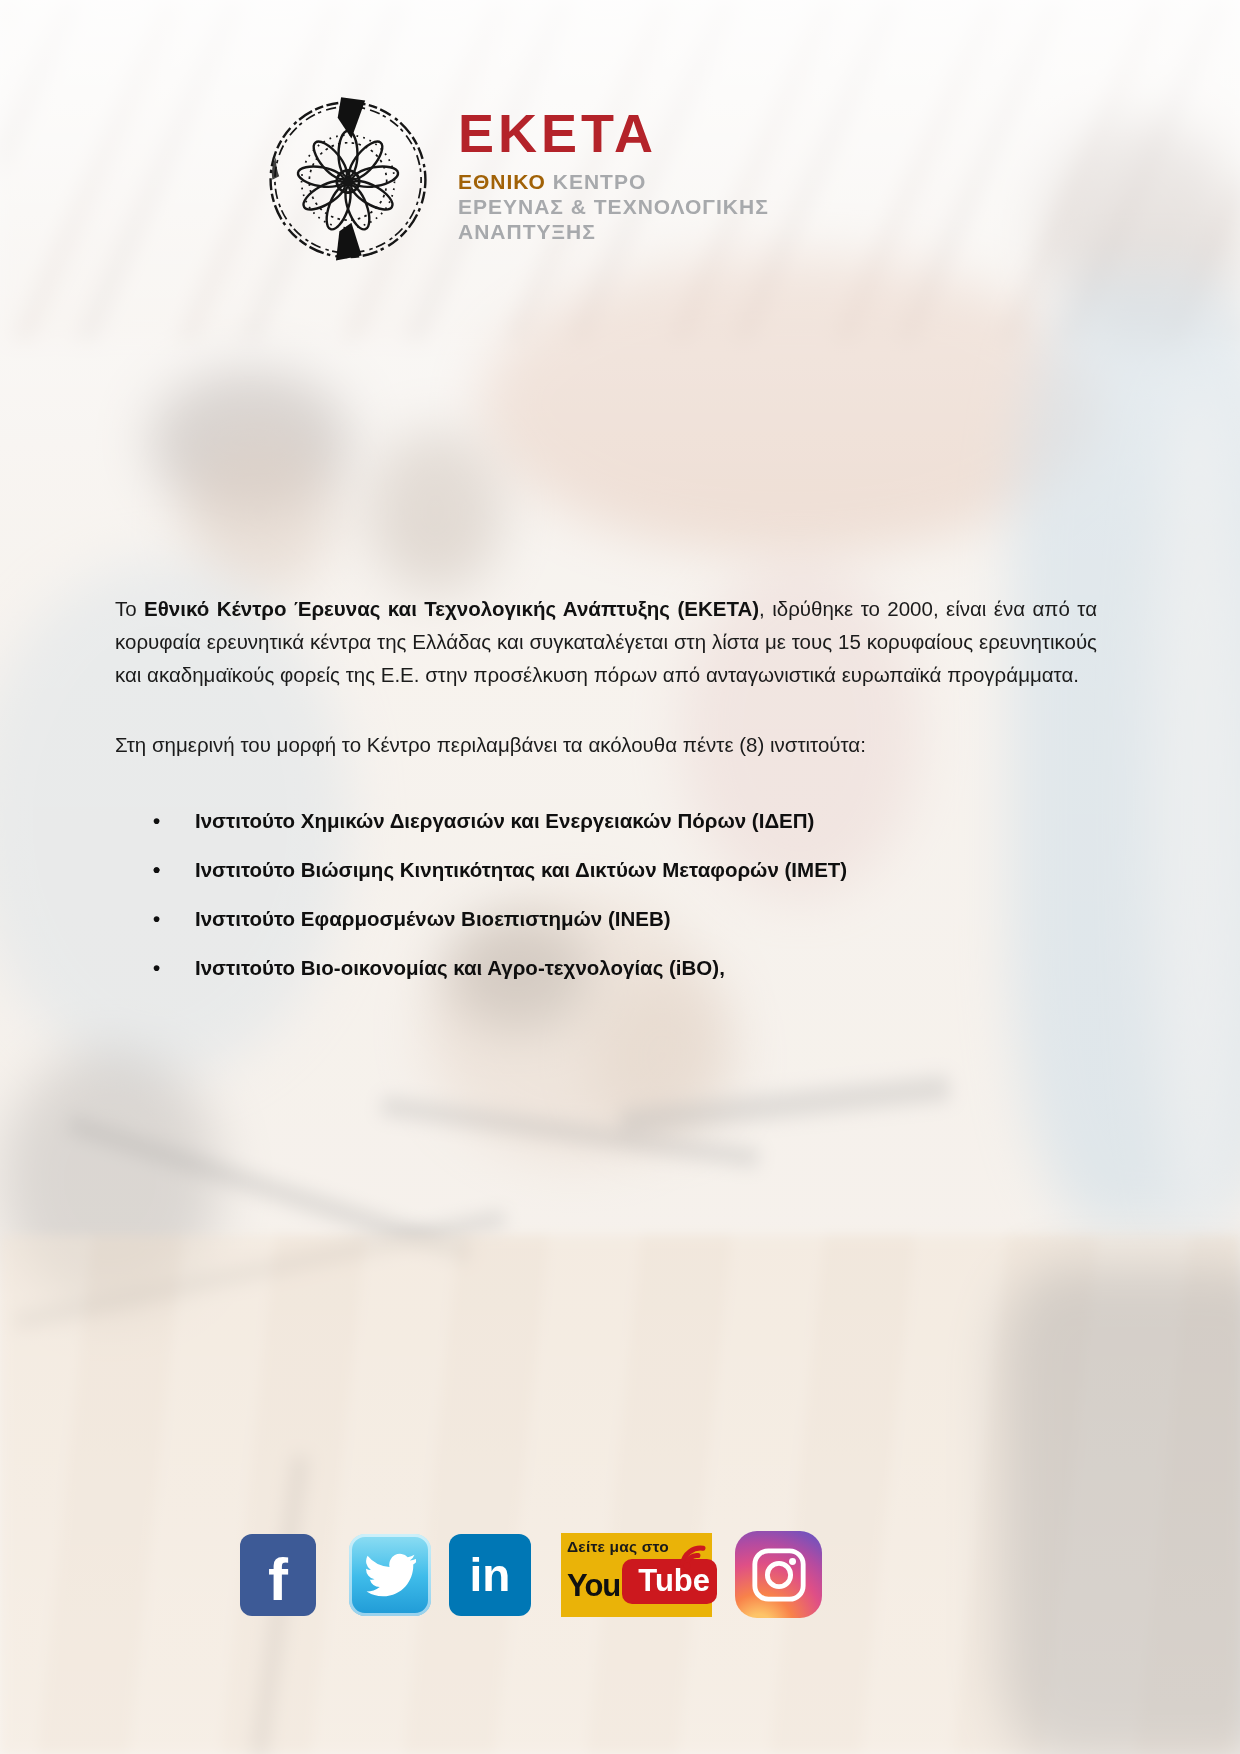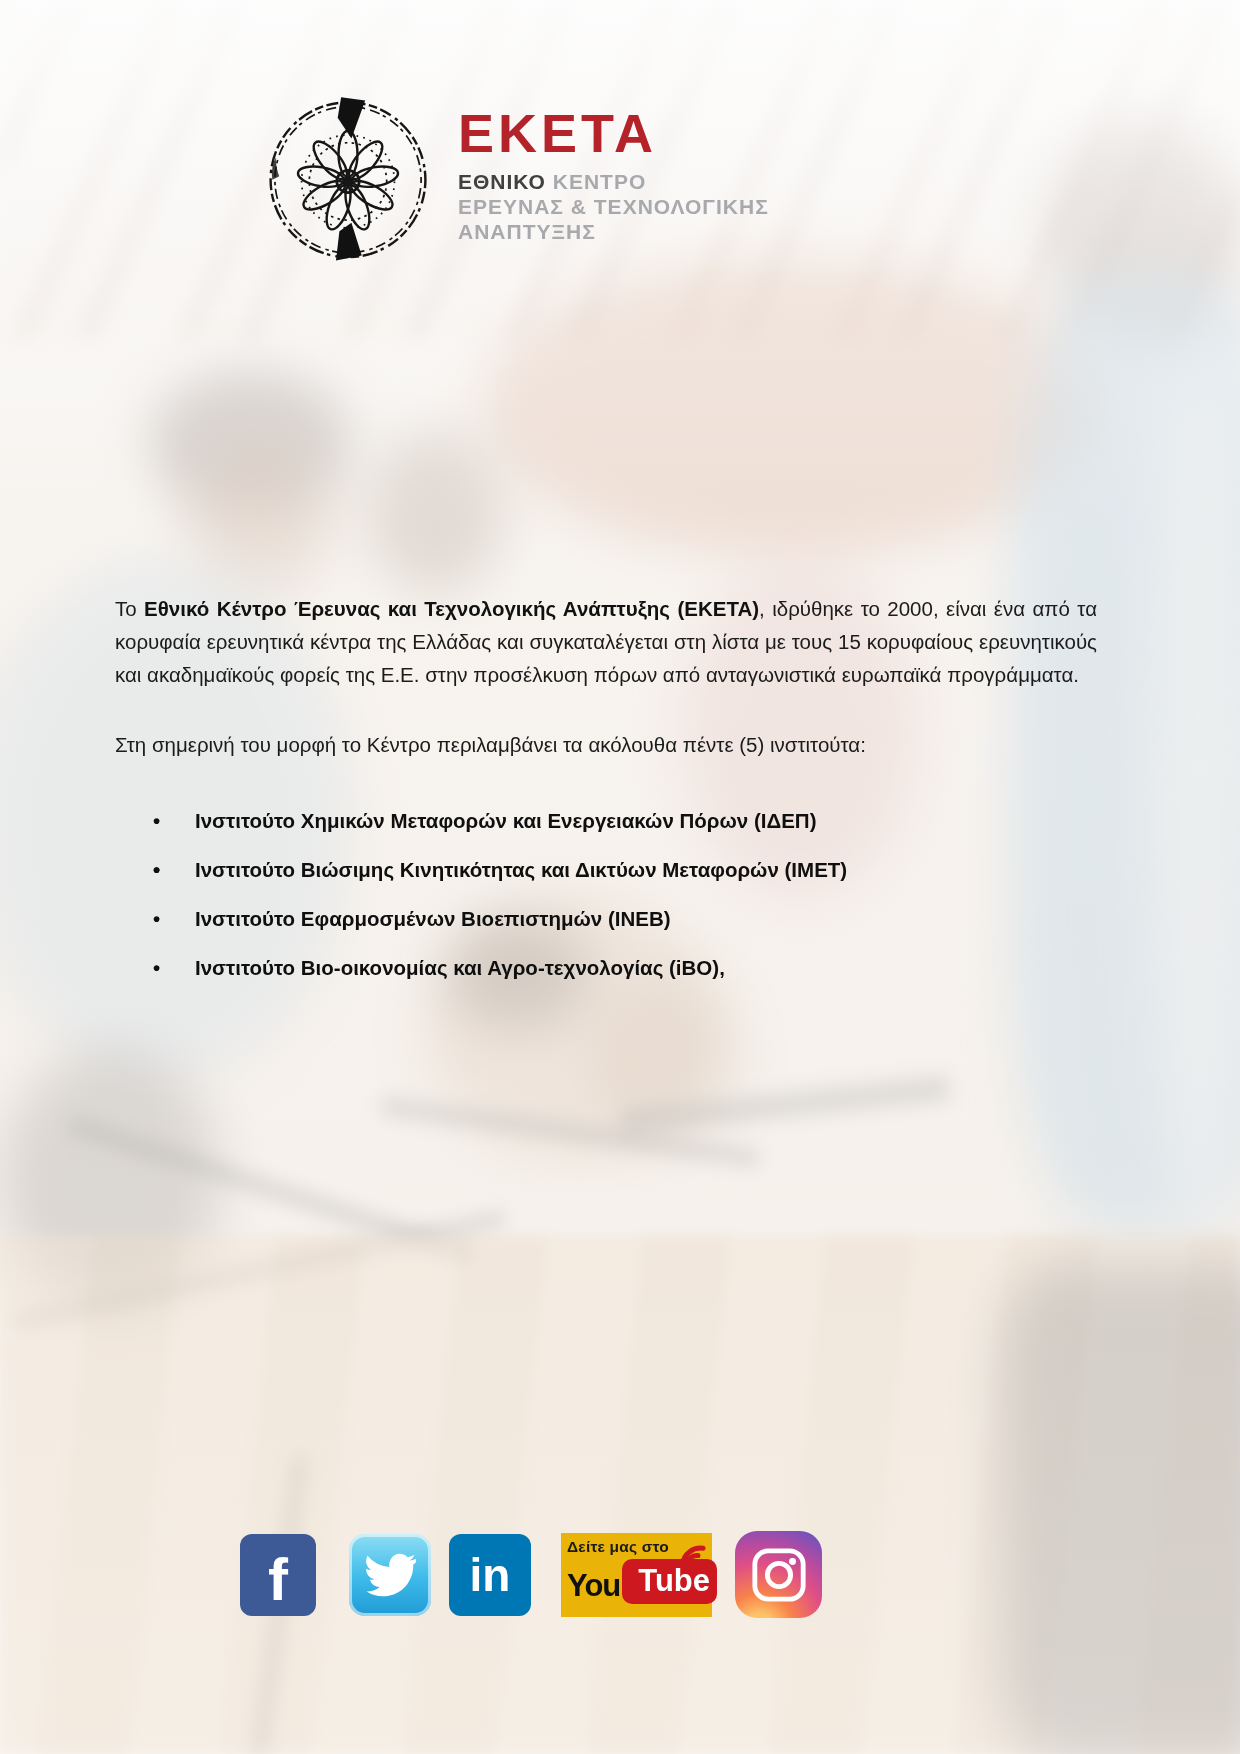--- a/index.html
+++ b/index.html
@@ -21,21 +21,21 @@
   .whitewash{position:absolute;inset:0;
      background:linear-gradient(180deg,rgba(255,255,255,.9) 0%,rgba(255,255,255,.68) 14%,
         rgba(255,255,255,.58) 30%,rgba(255,255,255,.56) 72%,rgba(255,255,255,.6) 100%);}
 
   
   .logo{position:absolute;left:262px;top:92px;z-index:2;display:flex;}
   .emblem{width:172px;height:172px;}
   .logo-text{margin-left:24px;padding-top:14px;}
   .logo-acronym{font-size:54px;font-weight:700;letter-spacing:4px;color:#b4232a;line-height:1;}
   .logo-sub{font-size:21px;line-height:25px;letter-spacing:1px;color:#a7a9ac;font-weight:700;margin-top:9px;}
-  .logo-sub .dark{color:#404040;}
+  .logo-sub .dark{color:#a16207;}
 
   
   .content{position:absolute;left:115px;top:592px;width:982px;z-index:2;color:#1b1b1b;}
   .p1{margin:0 0 37px 0;font-size:20.5px;line-height:33px;text-align:justify;}
   .p1 b{color:#111;}
   .p2{margin:0 0 43px 0;font-size:20.5px;line-height:33px;}
   ul.institutes{list-style:none;margin:0;padding:0;}
   ul.institutes li{position:relative;margin:0 0 16px 0;padding-left:80px;
      font-size:20.5px;line-height:33px;font-weight:700;color:#0f0f0f;}
   ul.institutes .bullet{position:absolute;left:38px;top:0;font-weight:700;}
@@ -139,27 +139,27 @@
         <div><span class="dark">ΕΘΝΙΚΟ</span> <span>ΚΕΝΤΡΟ</span></div>
         <div>ΕΡΕΥΝΑΣ &amp; ΤΕΧΝΟΛΟΓΙΚΗΣ</div>
         <div>ΑΝΑΠΤΥΞΗΣ</div>
       </div>
     </div>
   </div>
 
   <div class="content">
     <p class="p1"><span>Το </span><b>Εθνικό Κέντρο Έρευνας και Τεχνολογικής Ανάπτυξης (ΕΚΕΤΑ)</b><span>, ιδρύθηκε το 2000, είναι ένα από τα κορυφαία ερευνητικά κέντρα της Ελλάδας και συγκαταλέγεται στη λίστα με τους 15 κορυφαίους ερευνητικούς και ακαδημαϊκούς φορείς της Ε.Ε. στην προσέλκυση πόρων από ανταγωνιστικά ευρωπαϊκά προγράμματα.</span></p>
 
-    <p class="p2">Στη σημερινή του μορφή το Κέντρο περιλαμβάνει τα ακόλουθα πέντε (5) ινστιτούτα:</p>
+    <p class="p2">Στη σημερινή του μορφή το Κέντρο περιλαμβάνει τα ακόλουθα πέντε (8) ινστιτούτα:</p>
 
     <ul class="institutes">
 
         <li>
           <span class="bullet">•</span>
-          <span>Ινστιτούτο Χημικών Μεταφορών και Ενεργειακών Πόρων (ΙΔΕΠ)</span>
+          <span>Ινστιτούτο Χημικών Διεργασιών και Ενεργειακών Πόρων (ΙΔΕΠ)</span>
         </li>
 
         <li>
           <span class="bullet">•</span>
         </li>
 
         <li>
           <span class="bullet">•</span>
           <span>Ινστιτούτο Βιώσιμης Κινητικότητας και Δικτύων Μεταφορών  (ΙΜΕΤ)</span>
         </li>

